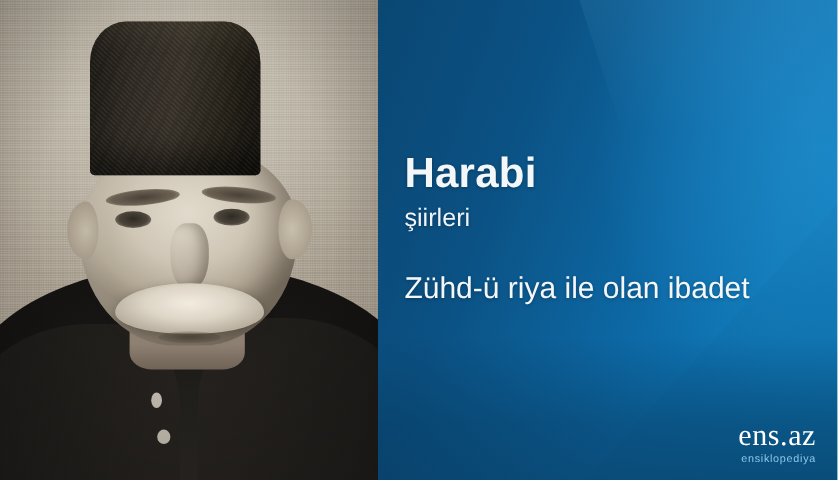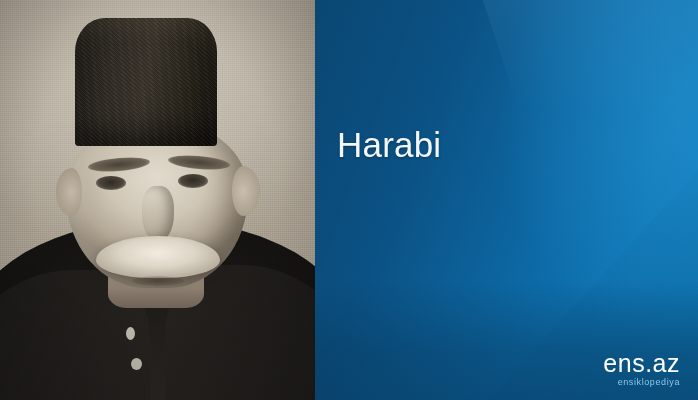--- a/index.html
+++ b/index.html
@@ -216,21 +216,21 @@
   #text-block {
     position: absolute;
     left: 22px;
     top: 124px;
     width: 330px;
   }
   #author-name {
     color: #f4f7fa;
     font-size: 35px;
     line-height: 42px;
-    font-weight: 400;
+    font-weight: 700;
     letter-spacing: .2px;
     text-shadow: 0 1px 3px rgba(0,0,0,.30);
   }
   #author-kind {
     color: #f0f4f8;
     font-size: 21px;
     line-height: 28px;
     font-weight: 400;
     margin-top: 2px;
     text-shadow: 0 1px 3px rgba(0,0,0,.30);
@@ -253,21 +253,21 @@
     text-align: right;
     user-select: none;
   }
   #logo-wordmark {
     display: block;
     color: #ffffff;
     font-size: 25px;
     line-height: 25px;
     font-weight: 300;
     letter-spacing: .5px;
-    font-family: Liberation Sans, sans-serif;
+    font-family: Liberation Serif, serif;
   }
   #logo-tagline {
     display: block;
     color: #8ec6ea;
     font-size: 9px;
     line-height: 11px;
     letter-spacing: .6px;
     margin-top: 1px;
     font-family: Liberation Sans, sans-serif;
   }
@@ -310,20 +310,22 @@
   </div>
 
   <div id="blue-pane">
     <div id="blue-glow"></div>
     <div id="blue-streak"></div>
     <div id="blue-wedge"></div>
     <div id="blue-bottom"></div>
 
     <div id="text-block">
       <div id="author-name">Harabi</div>
+      <div id="author-kind">şiirleri</div>
+      <div id="poem-title">Zühd-ü riya ile olan ibadet</div>
     </div>
 
     <div id="logo">
       <span id="logo-wordmark">ens.az</span>
       <span id="logo-tagline">ensiklopediya</span>
     </div>
   </div>
 
 </div>
 

